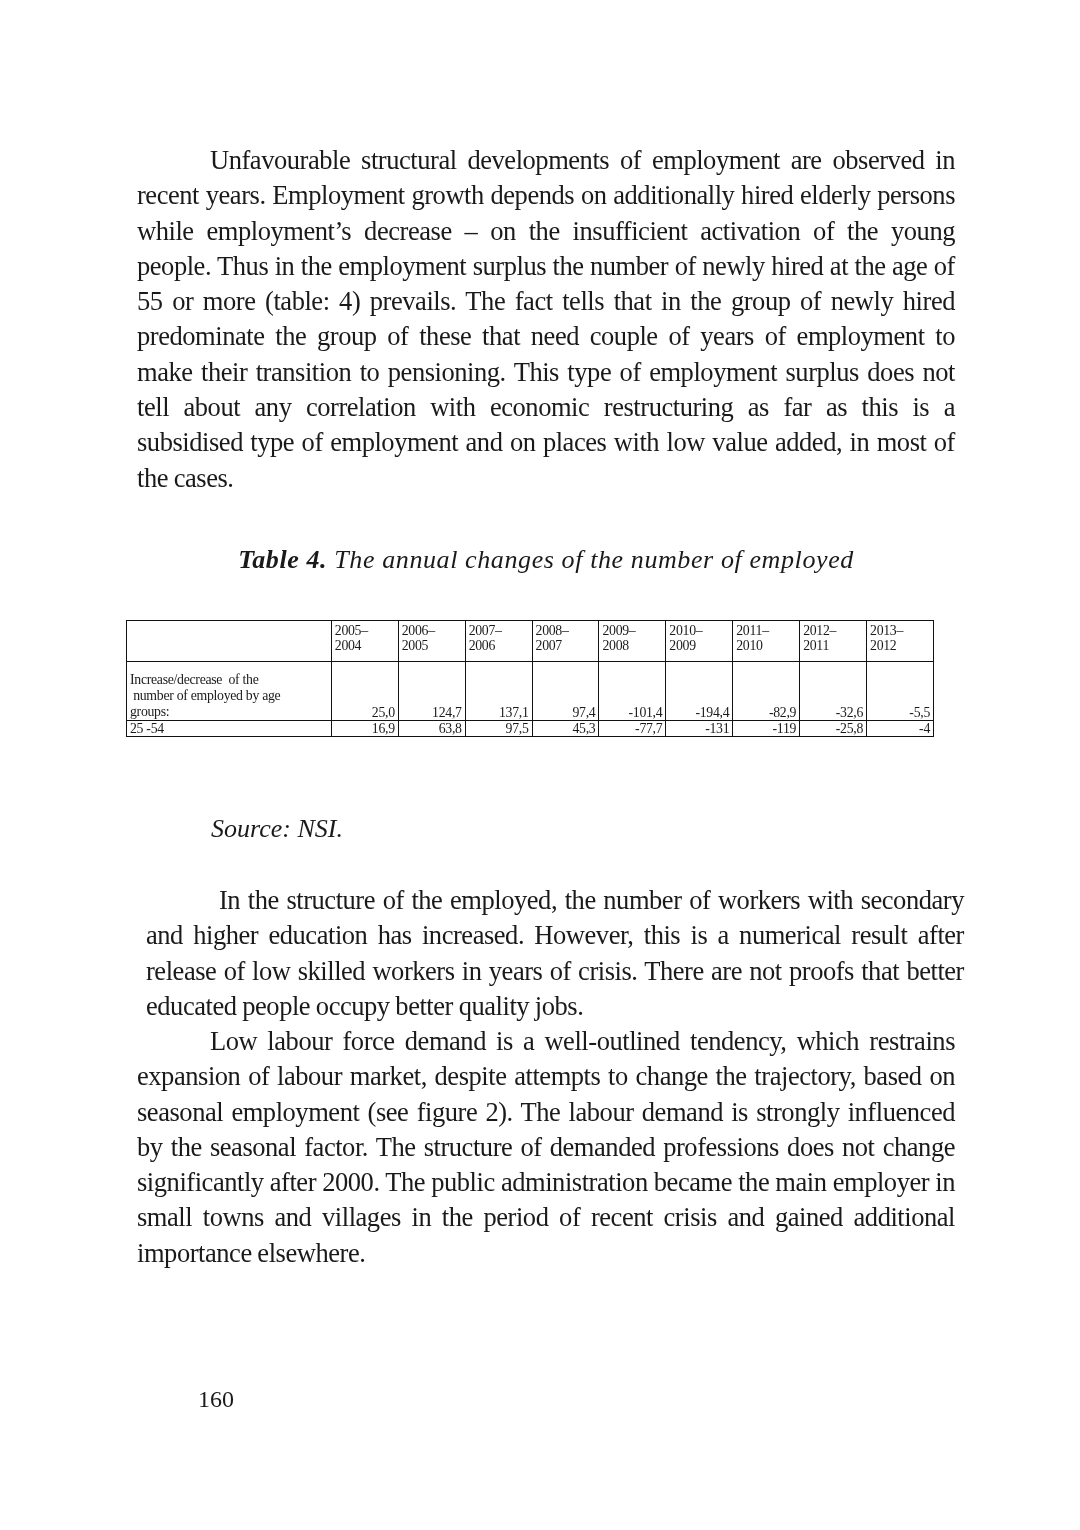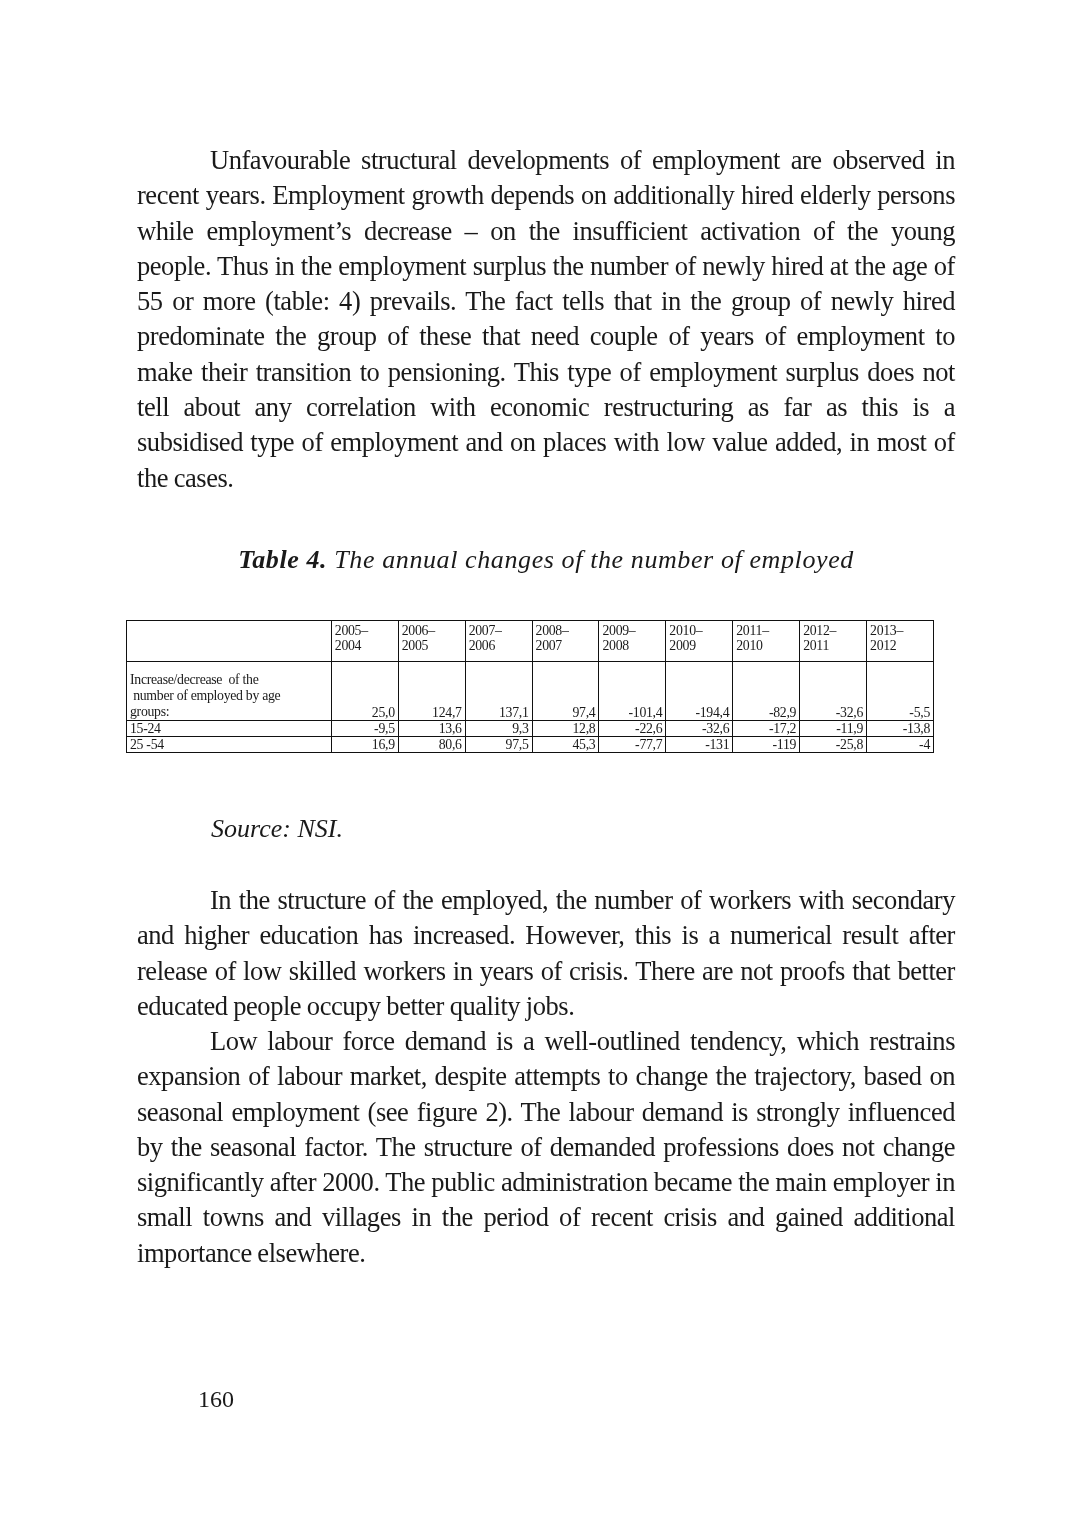--- a/index.html
+++ b/index.html
@@ -2,21 +2,21 @@
 <html><head>
 <meta charset="utf-8">
 <style>
   html, body { margin: 0; padding: 0; background: #ffffff; }
   body { width: 1080px; height: 1530px; position: relative; overflow: hidden;
          font-family: "Liberation Serif", serif; color: #1a1a1a; }
   .para { position: absolute; left: 137px; width: 818px; font-size: 26.5px; line-height: 35.3px;
           text-align: justify; margin: 0; letter-spacing: -0.45px; word-spacing: -0.5px; }
   .para .indent { display: inline-block; width: 73px; }
   #p1 { top: 143px; }
-  #p2 { top: 883px; }
+  #p2 { top: 883px; margin-left: 9px; }
   #p3 { top: 1024px; }
   .caption { position: absolute; left: 137px; width: 818px; top: 542px; text-align: center;
              font-size: 26px; line-height: 35px; font-style: italic; letter-spacing: 0.6px; }
   .caption b { font-weight: bold; }
   table { position: absolute; left: 126px; top: 620px; width: 808px; border-collapse: collapse;
           font-size: 13.8px; line-height: 15px; letter-spacing: -0.3px; }
   td, th { border: 1.2px solid #111; padding: 0 3px; font-weight: normal; }
   th { text-align: left; vertical-align: top; height: 38px; padding-top: 2px; }
   th.first { width: 198px; }
   td.num { text-align: right; vertical-align: bottom; width: 60px; }
@@ -58,35 +58,23 @@
         <td class="num">124,7</td>
         <td class="num">137,1</td>
         <td class="num">97,4</td>
         <td class="num">-101,4</td>
         <td class="num">-194,4</td>
         <td class="num">-82,9</td>
         <td class="num">-32,6</td>
         <td class="num">-5,5</td>
       </tr>
       <tr class="sm">
-        <td class="label"><span style="white-space: pre;">15-24</span></td>
-        <td class="num">-9,5</td>
-        <td class="num">13,6</td>
-        <td class="num">9,3</td>
-        <td class="num">12,8</td>
-        <td class="num">-22,6</td>
-        <td class="num">-32,6</td>
-        <td class="num">-17,2</td>
-        <td class="num">-11,9</td>
-        <td class="num">-13,8</td>
-      </tr>
-      <tr class="sm">
         <td class="label"><span style="white-space: pre;">25 -54</span></td>
         <td class="num">16,9</td>
-        <td class="num">80,6</td>
+        <td class="num">63,8</td>
         <td class="num">97,5</td>
         <td class="num">45,3</td>
         <td class="num">-77,7</td>
         <td class="num">-131</td>
         <td class="num">-119</td>
         <td class="num">-25,8</td>
         <td class="num">-4</td>
       </tr>
     </tbody>
 </table>

